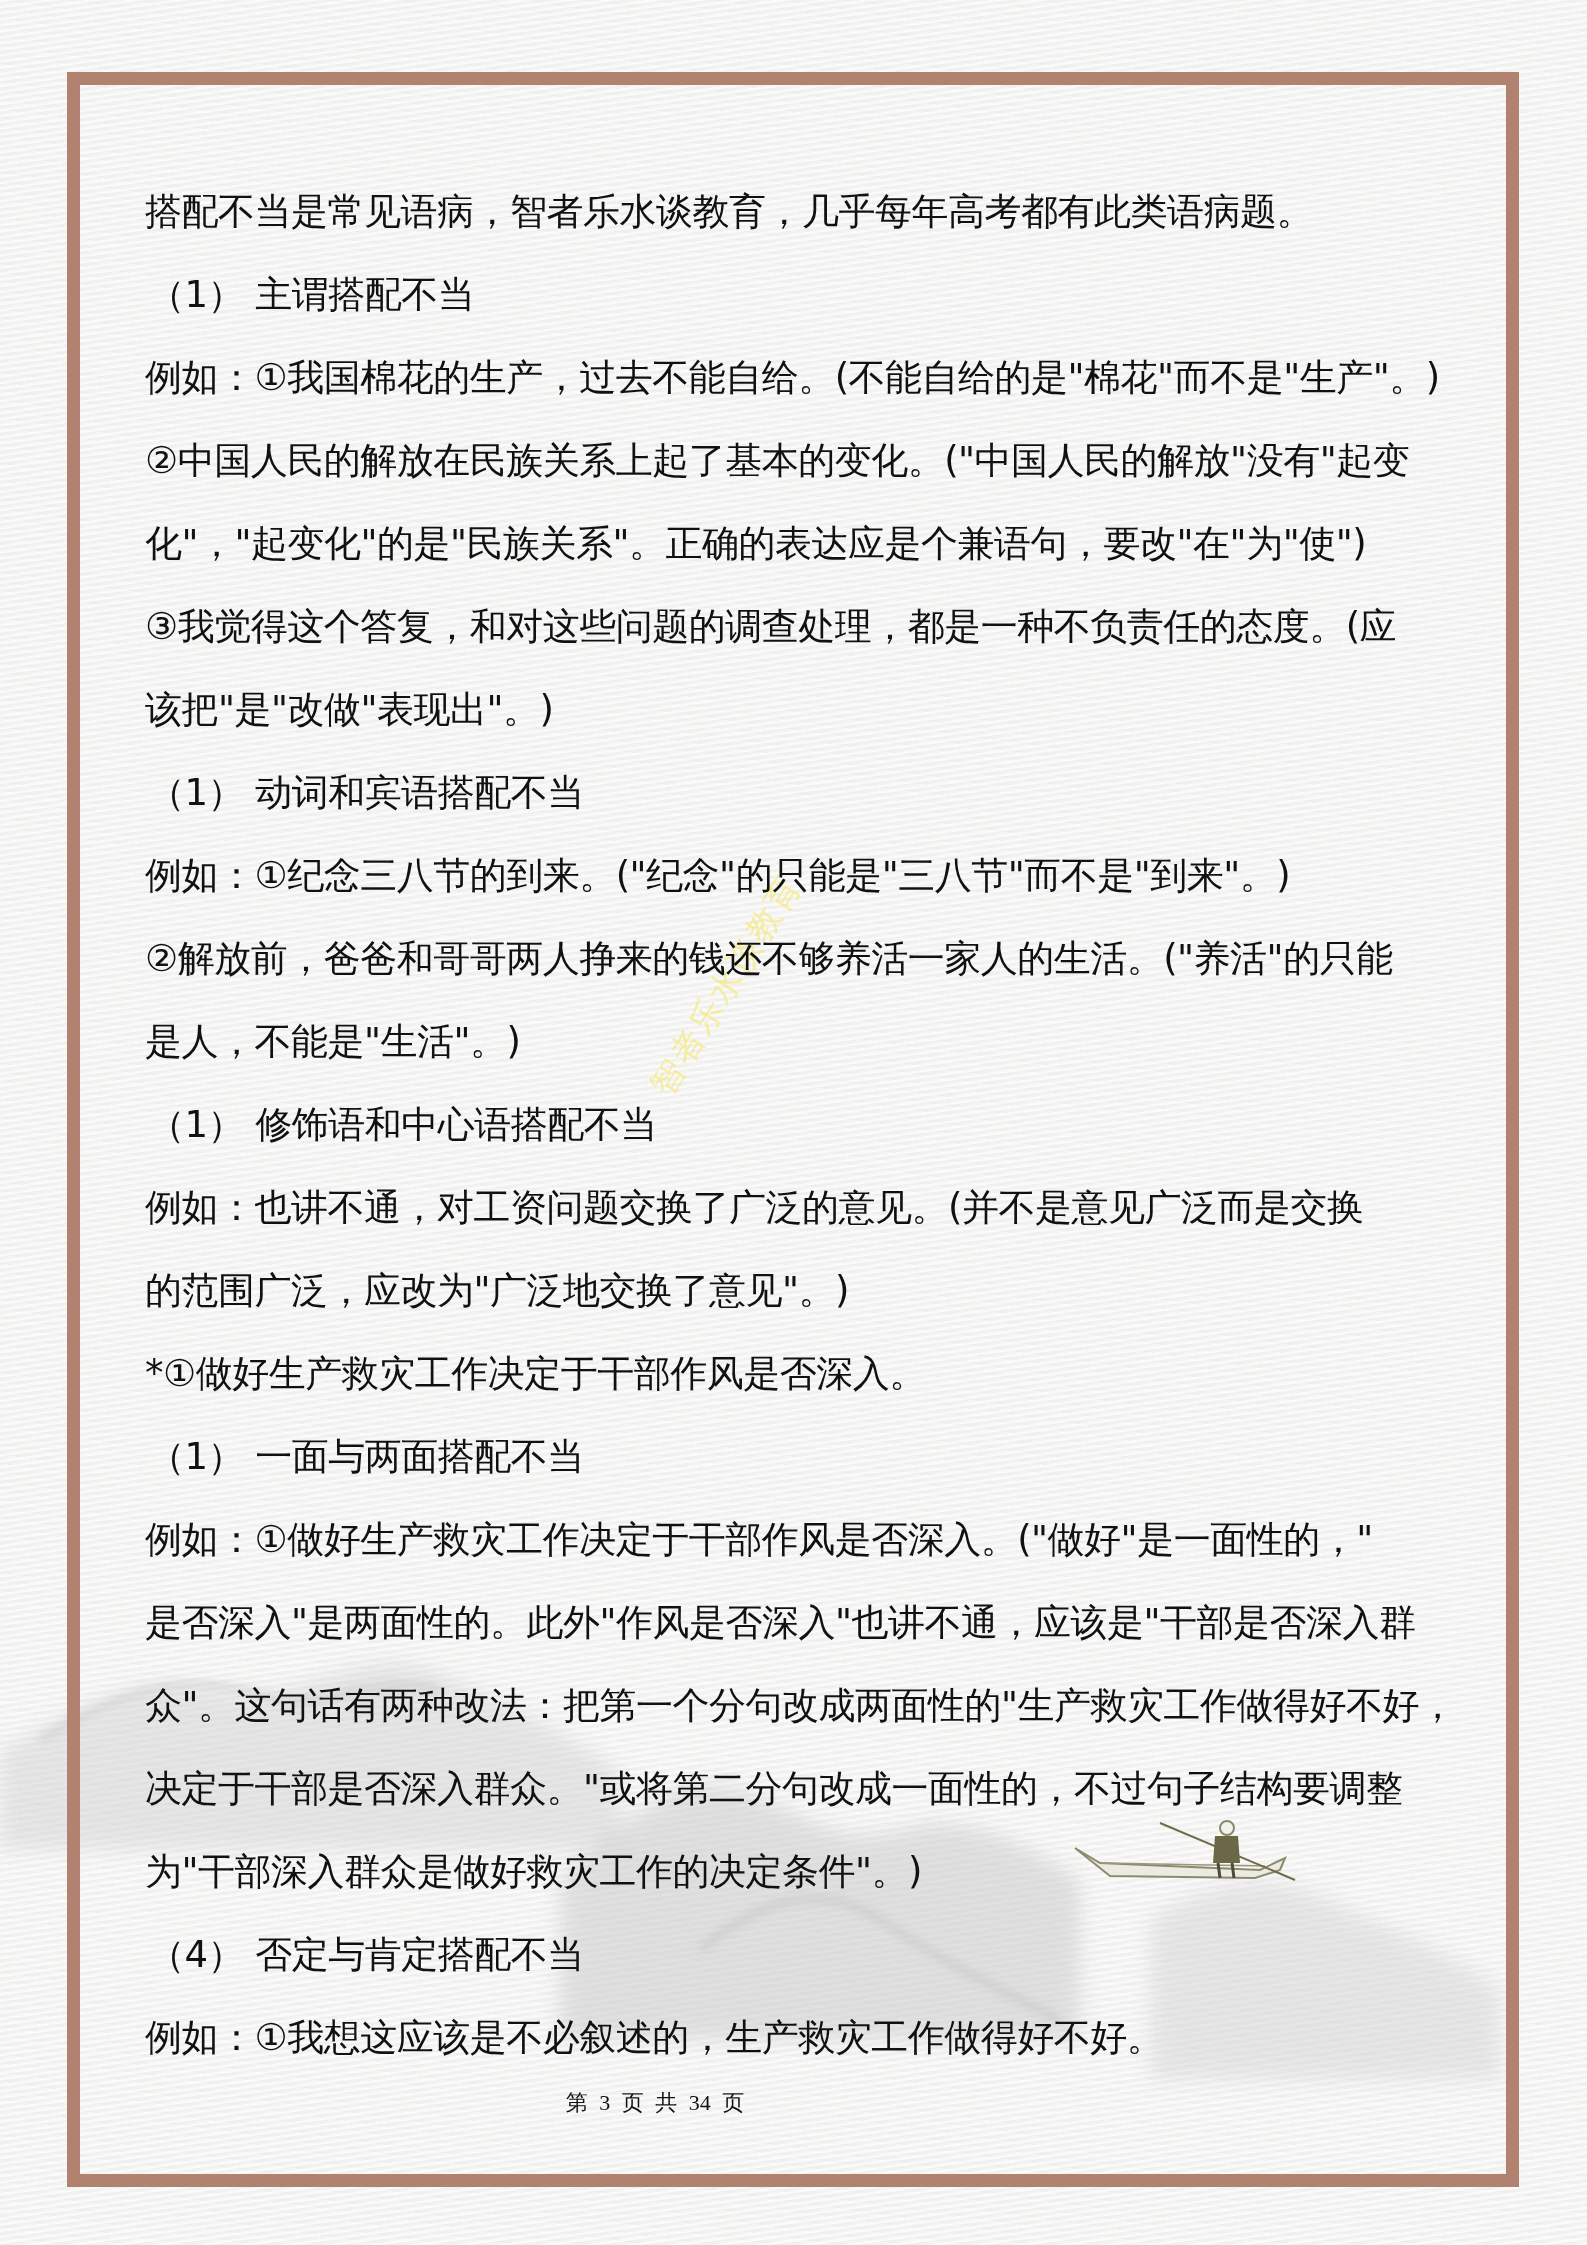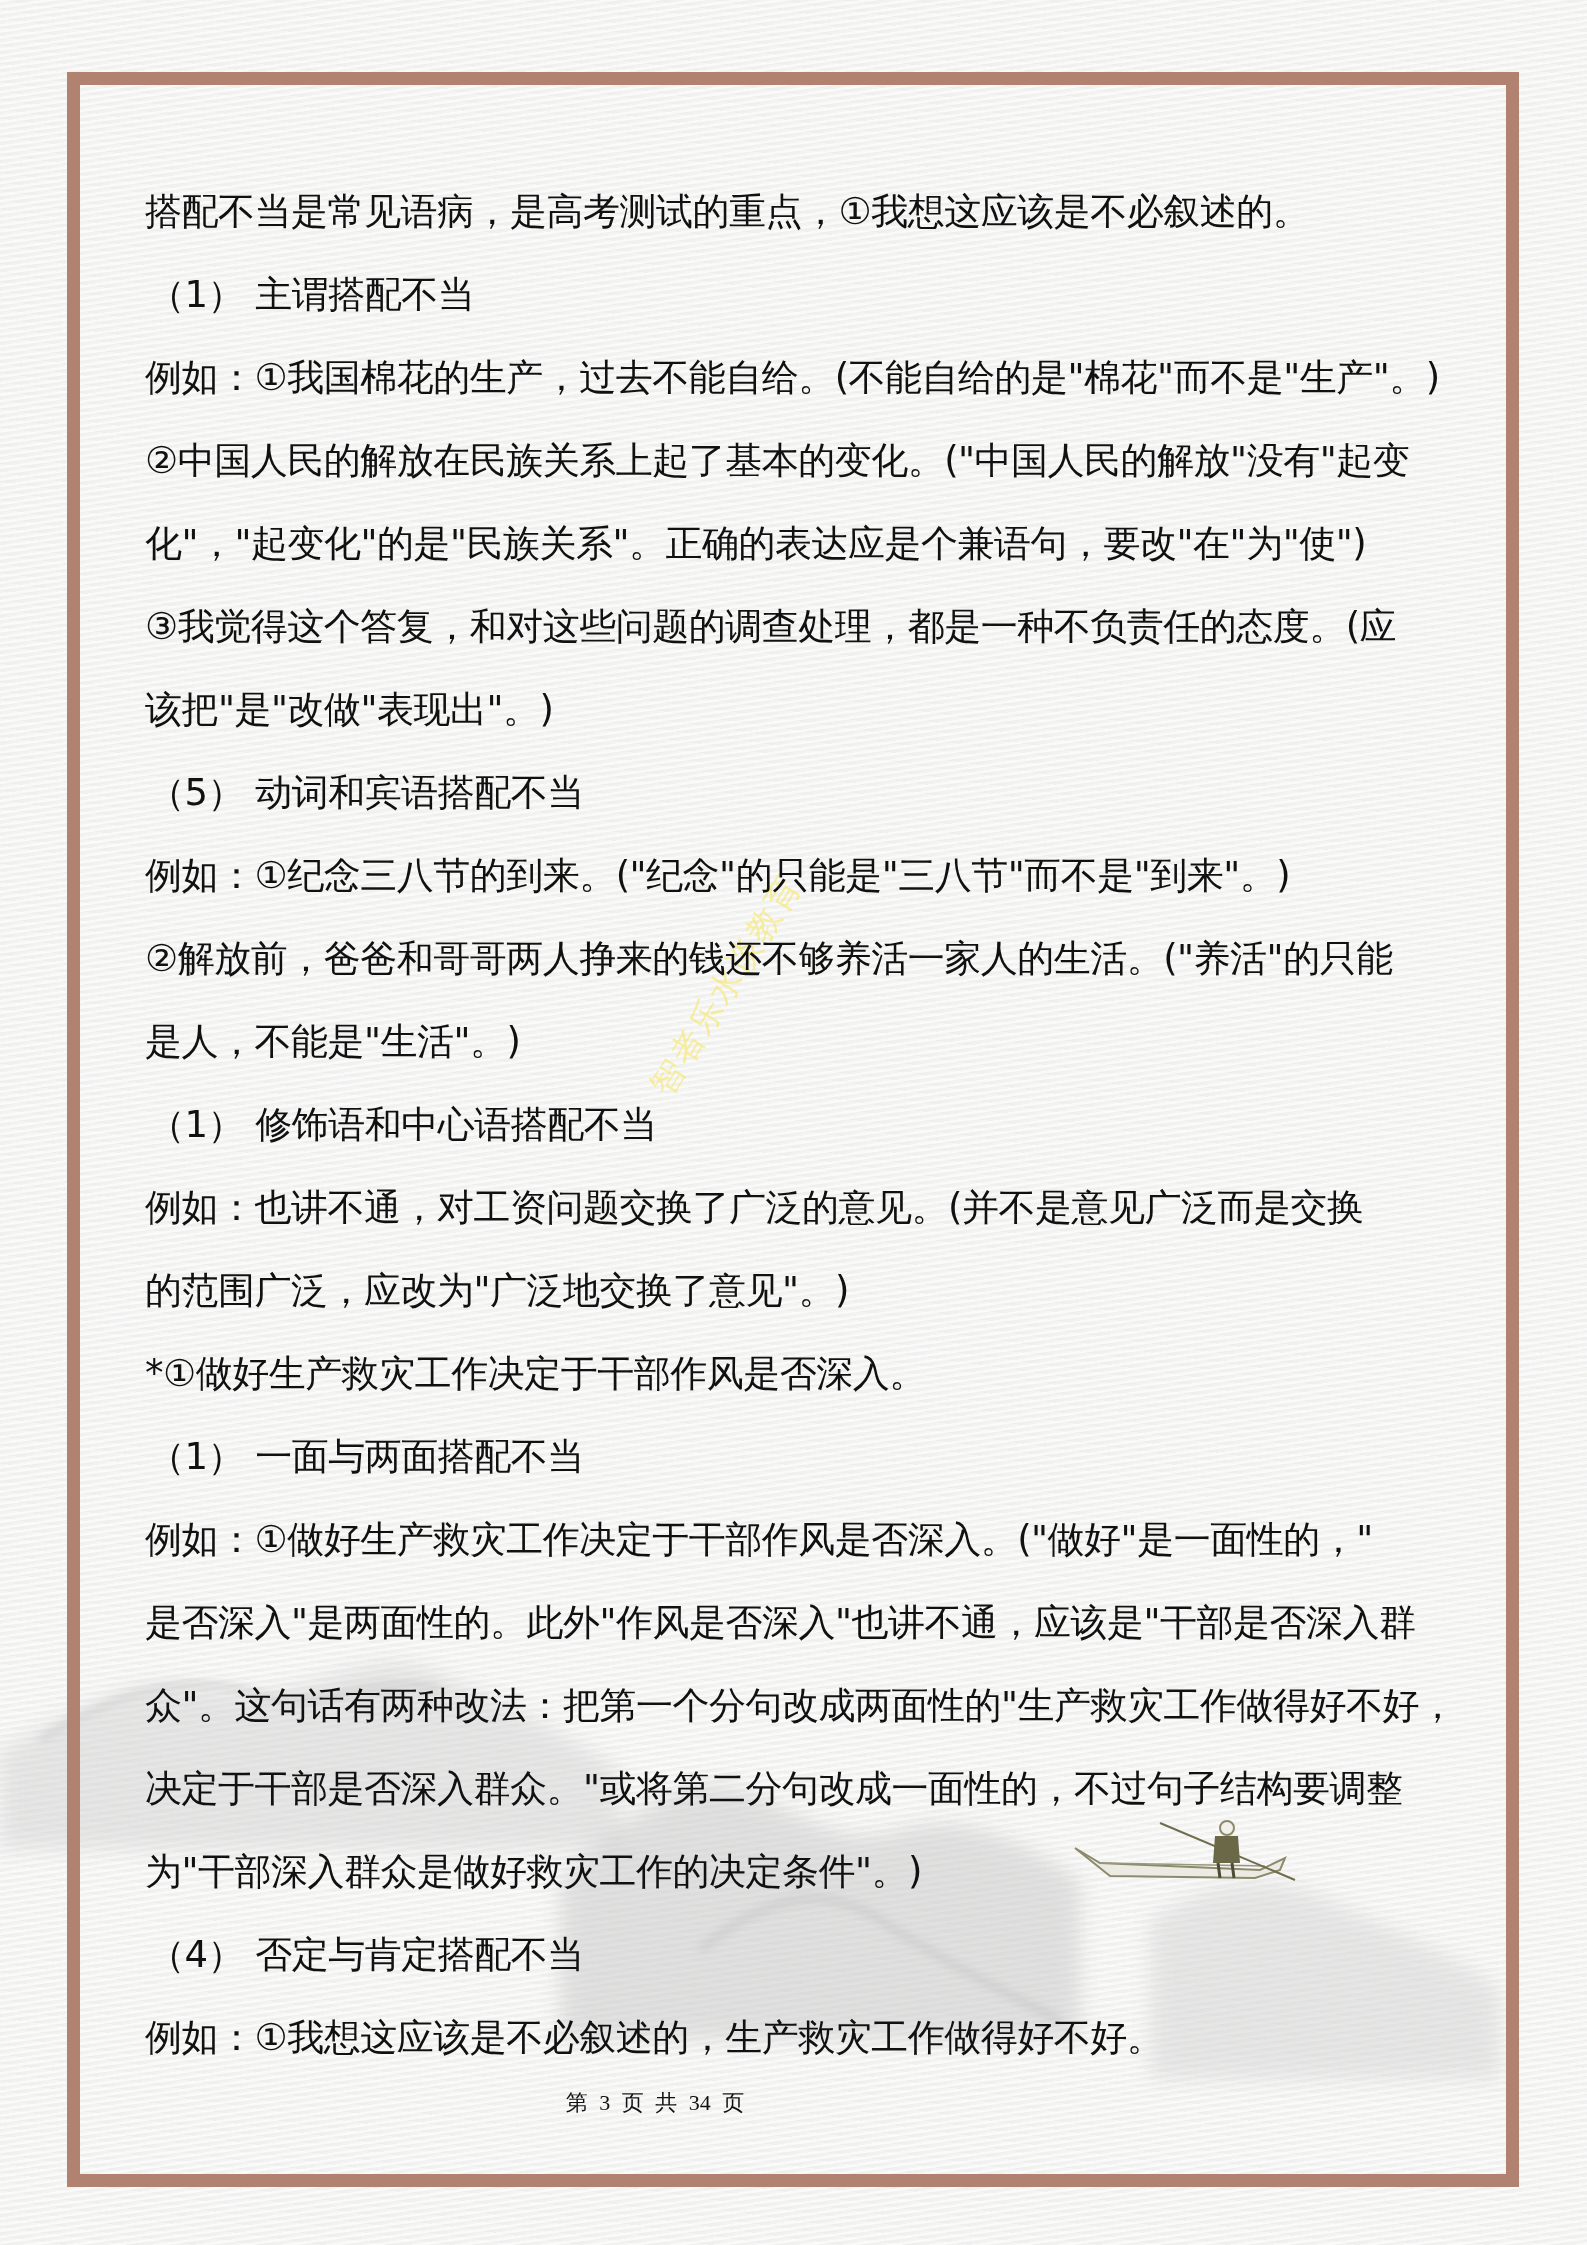--- a/index.html
+++ b/index.html
@@ -61,28 +61,28 @@
   <circle cx="157" cy="10" r="7" fill="#f3f2ea" stroke="#8c8a6c" stroke-width="2"></circle>
   <path d="M145,18 L168,18 L170,45 L143,45 Z" fill="#6b6848"></path>
   <path d="M148,45 L150,60 M162,45 L164,60" stroke="#4d4b34" stroke-width="3"></path>
 </svg>
 
 <div class="frame"></div>
 
 <div class="watermark">智者乐水谈教育</div>
 
 <div id="lines">
-  <div class="line" style="top:190px">搭配不当是常见语病，是高考测试的重点，①我想这应该是不必叙述的。</div>
+  <div class="line" style="top:190px">搭配不当是常见语病，智者乐水谈教育，几乎每年高考都有此类语病题。</div>
   <div class="line heading" style="top:273px">（1） 主谓搭配不当</div>
   <div class="line" style="top:356px">例如：①我国棉花的生产，过去不能自给。(不能自给的是"棉花"而不是"生产"。)</div>
   <div class="line" style="top:439px">②中国人民的解放在民族关系上起了基本的变化。("中国人民的解放"没有"起变</div>
   <div class="line" style="top:522px">化"，"起变化"的是"民族关系"。正确的表达应是个兼语句，要改"在"为"使")</div>
   <div class="line" style="top:605px">③我觉得这个答复，和对这些问题的调查处理，都是一种不负责任的态度。(应</div>
   <div class="line" style="top:688px">该把"是"改做"表现出"。)</div>
-  <div class="line heading" style="top:771px">（5） 动词和宾语搭配不当</div>
+  <div class="line heading" style="top:771px">（1） 动词和宾语搭配不当</div>
   <div class="line" style="top:854px">例如：①纪念三八节的到来。("纪念"的只能是"三八节"而不是"到来"。)</div>
   <div class="line" style="top:937px">②解放前，爸爸和哥哥两人挣来的钱还不够养活一家人的生活。("养活"的只能</div>
   <div class="line" style="top:1020px">是人，不能是"生活"。)</div>
   <div class="line heading" style="top:1103px">（1） 修饰语和中心语搭配不当</div>
   <div class="line" style="top:1186px">例如：也讲不通，对工资问题交换了广泛的意见。(并不是意见广泛而是交换</div>
   <div class="line" style="top:1269px">的范围广泛，应改为"广泛地交换了意见"。)</div>
   <div class="line" style="top:1352px">*①做好生产救灾工作决定于干部作风是否深入。</div>
   <div class="line heading" style="top:1435px">（1） 一面与两面搭配不当</div>
   <div class="line" style="top:1518px">例如：①做好生产救灾工作决定于干部作风是否深入。("做好"是一面性的，"</div>
   <div class="line" style="top:1601px">是否深入"是两面性的。此外"作风是否深入"也讲不通，应该是"干部是否深入群</div>

